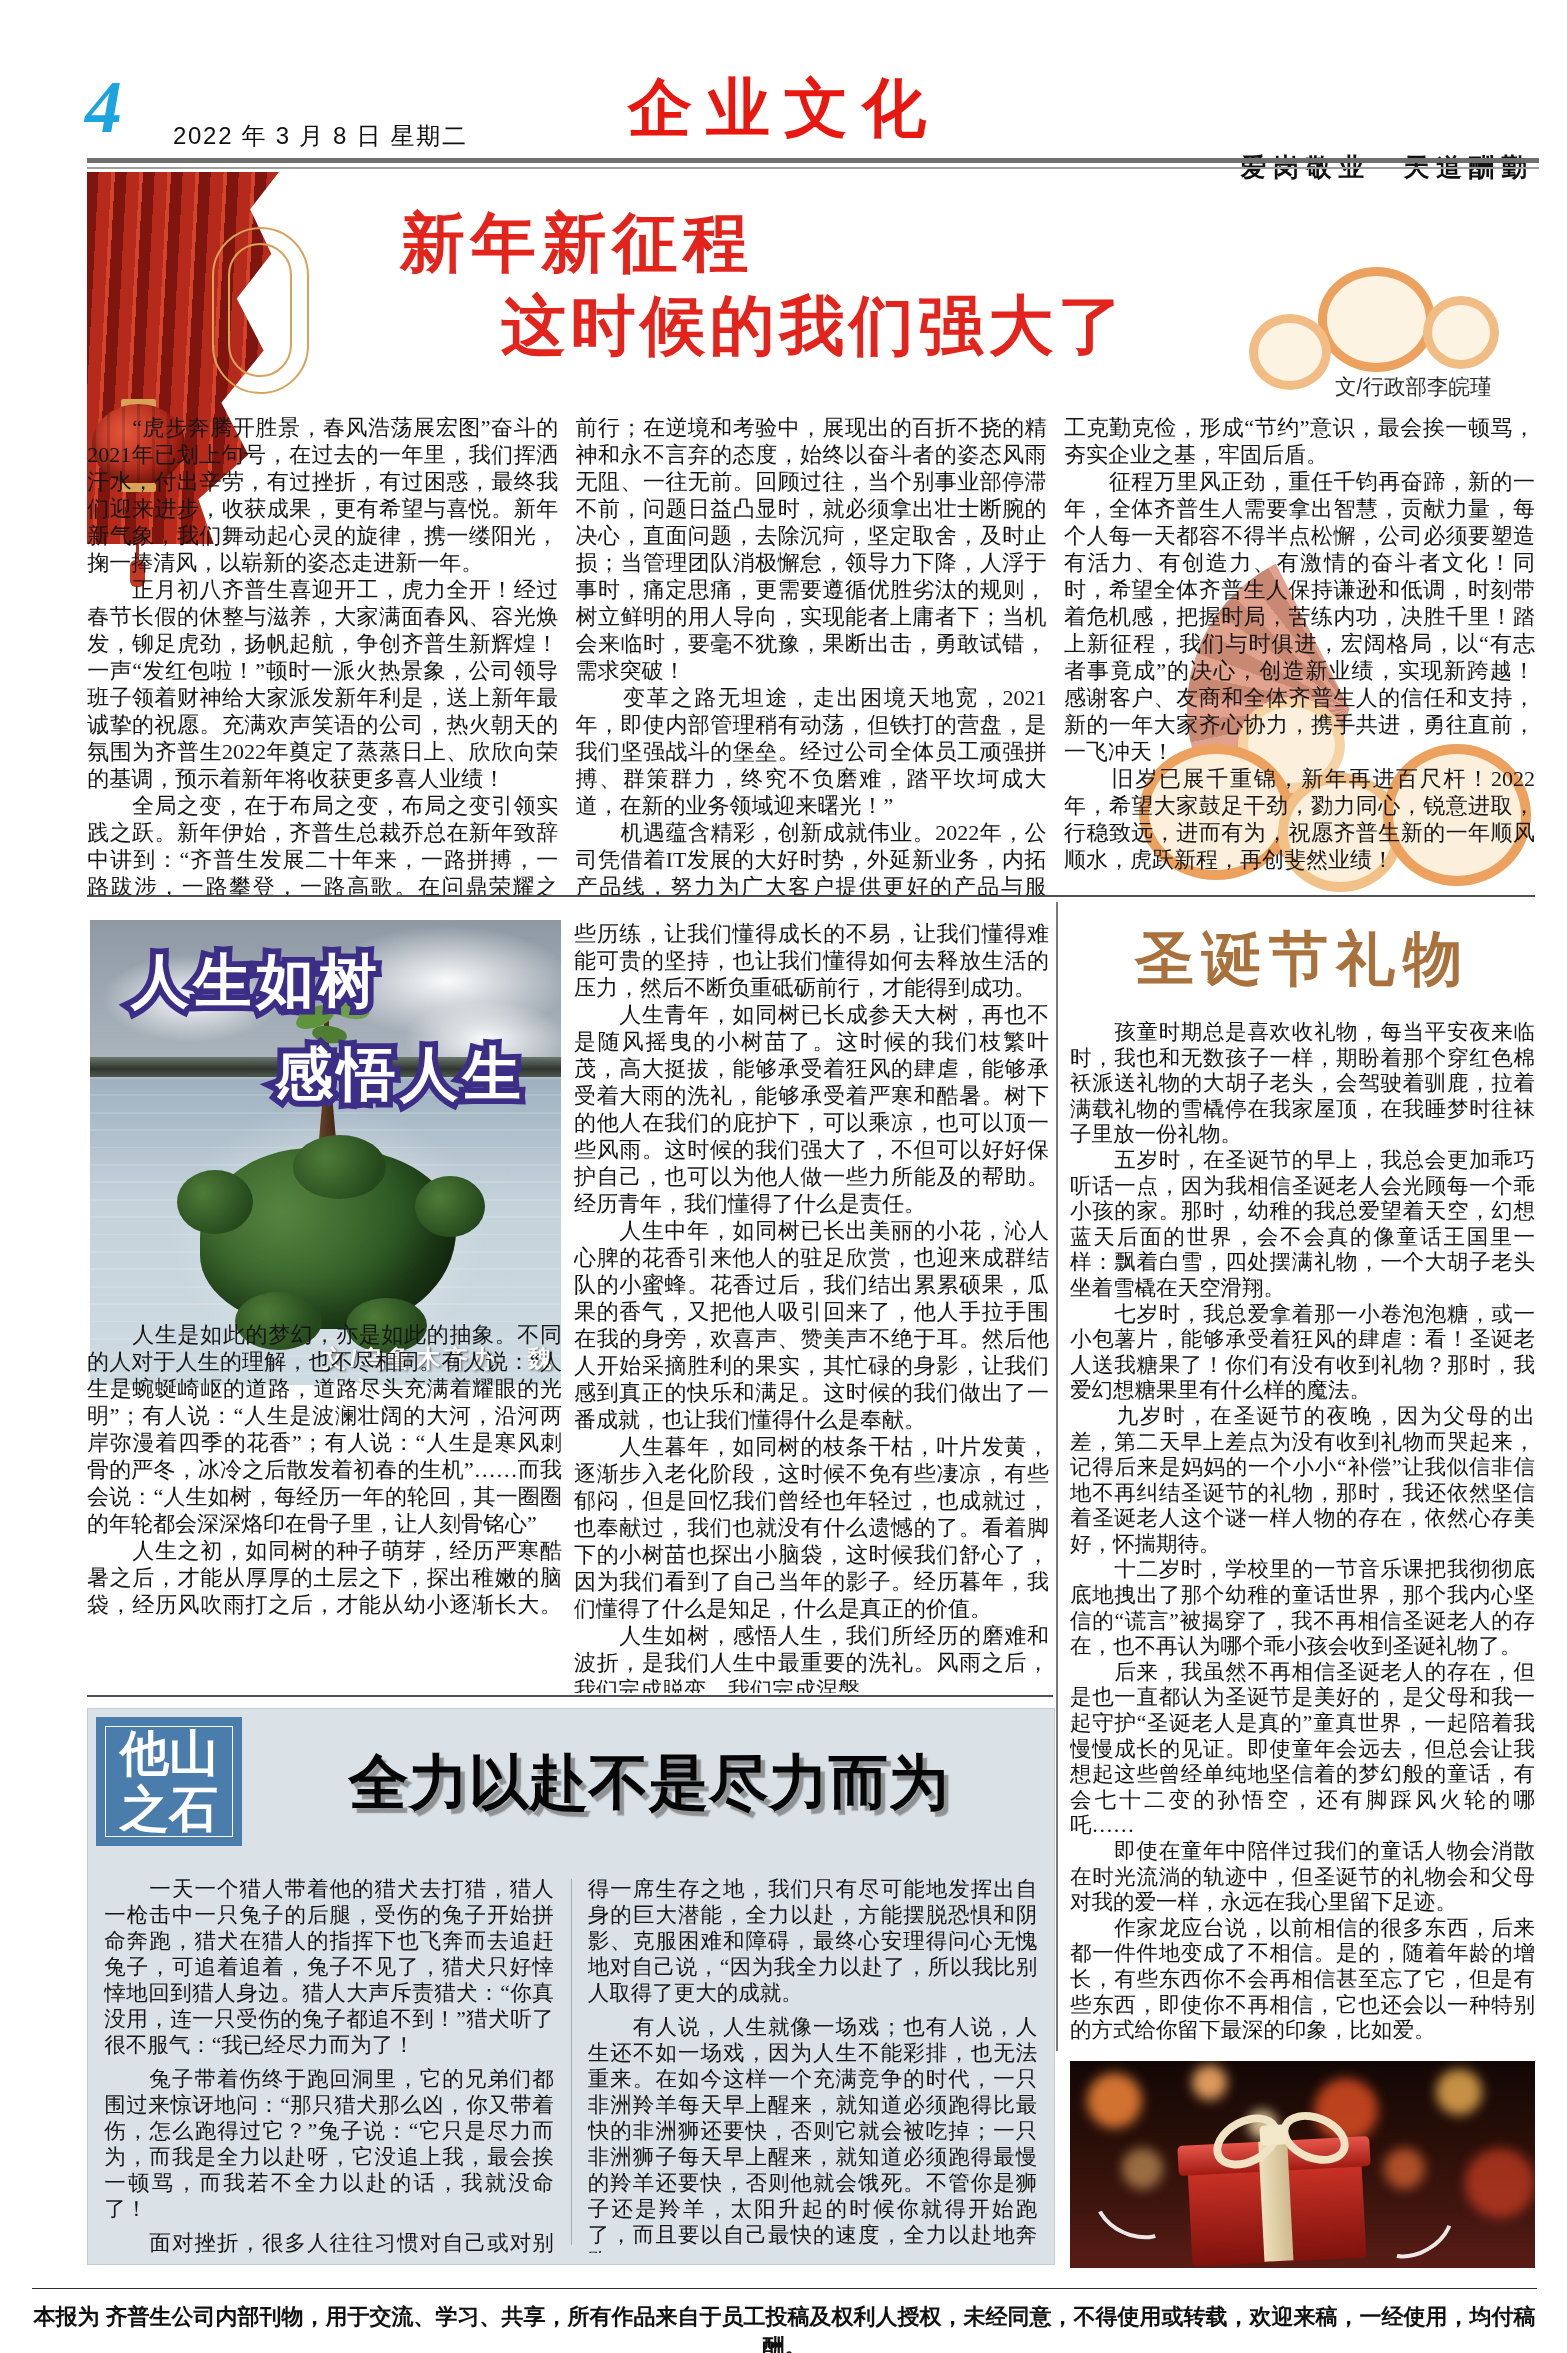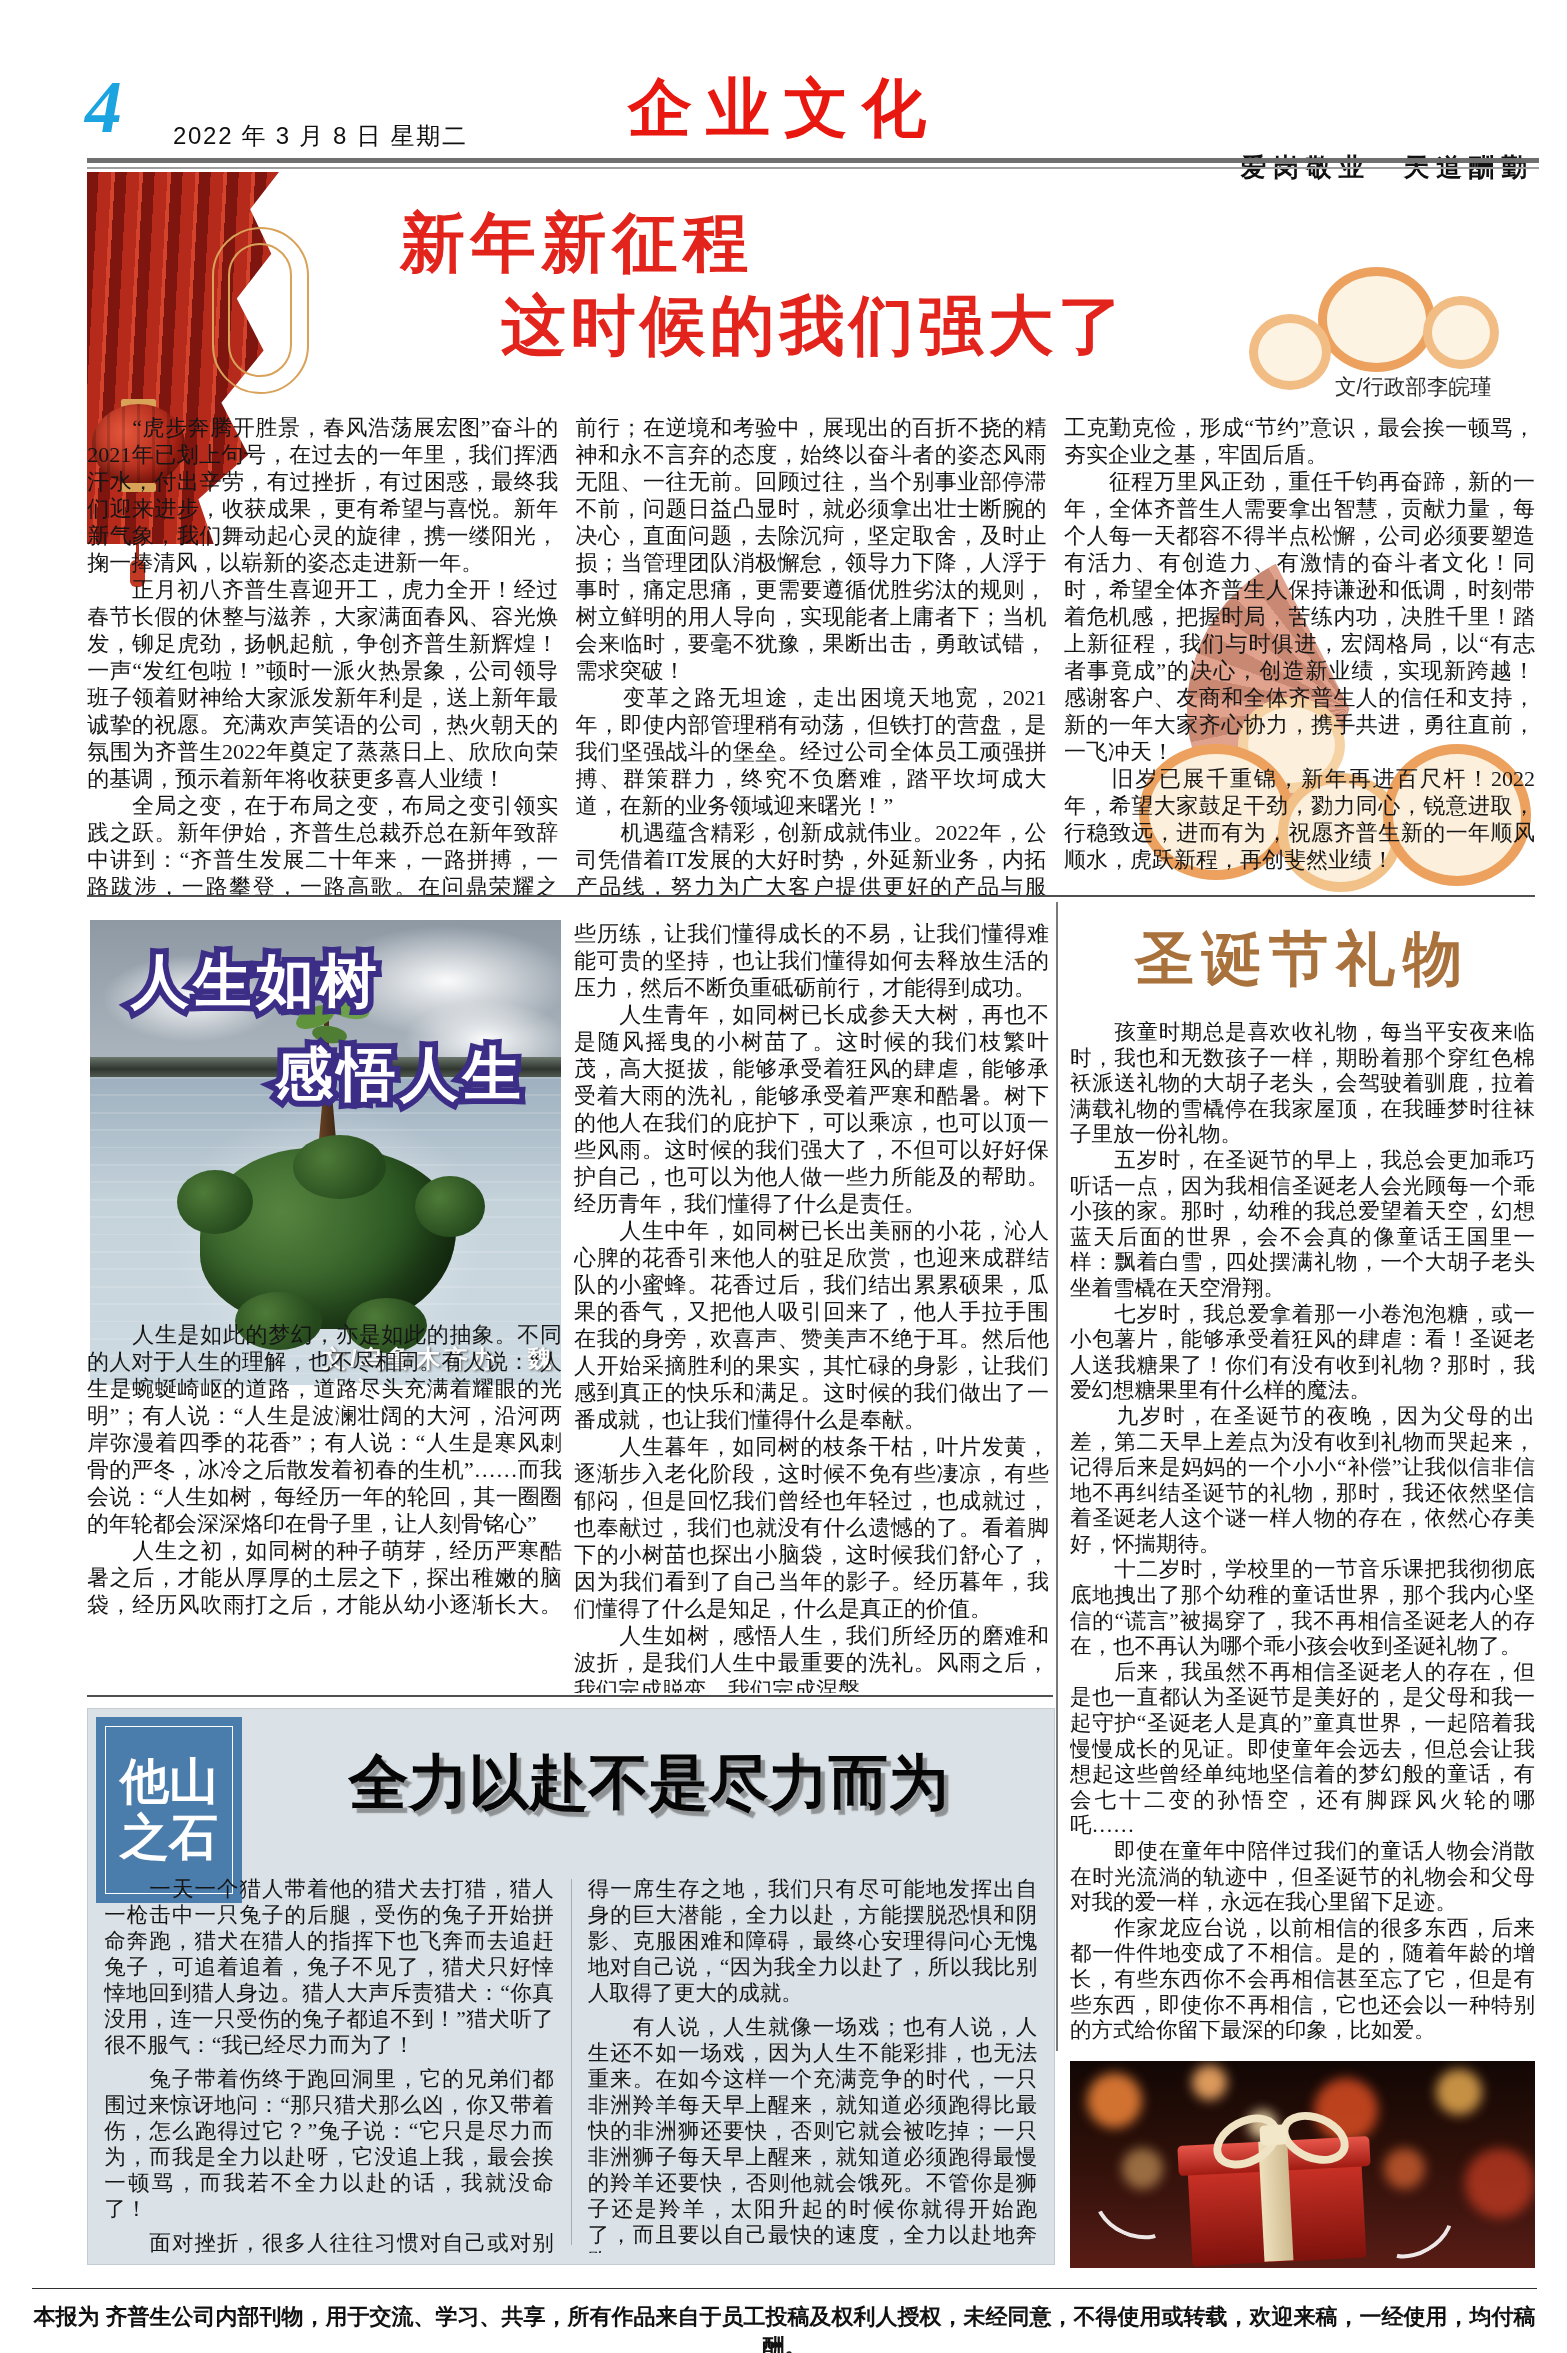--- a/index.html
+++ b/index.html
@@ -123,21 +123,21 @@
   
   .christmas{position:absolute;left:1070px;top:920px;width:465px;height:1133px;overflow:hidden;}
   .christmas-title{text-align:center;font-size:59px;font-weight:bold;color:#a9713c;
                    letter-spacing:8.1px;font-family:"Liberation Sans",sans-serif;}
   .christmas-body{margin-top:20px;height:1044px;overflow:hidden;}
   .christmas-body .para{font-size:21.5px;line-height:25.6px;}
 
   
   .stone-box{position:absolute;left:87px;top:1708px;width:966px;height:555px;
              background:#dbe2e7;border:0.6px solid #c3ccd2;}
-  .stone-badge{position:absolute;left:8.1px;top:8.1px;width:146px;height:186px;background:#4a7cac;}
+  .stone-badge{position:absolute;left:8.1px;top:8.1px;width:146px;height:129px;background:#4a7cac;}
   .stone-badge .frame{position:absolute;inset:9.3px;border:1.7px solid #ffffff;
              display:flex;flex-direction:column;align-items:center;justify-content:center;}
   .stone-badge .bline{font-size:49px;line-height:56px;font-weight:bold;color:#ffffff;}
   .stone-title{position:absolute;left:174px;top:34px;width:773px;text-align:center;
                font-size:60px;font-weight:bold;color:#060606;
                text-shadow:4.6px 5.2px 1.2px rgba(80,80,80,.55);}
   .stone-cols{position:absolute;left:16.3px;top:167px;width:933px;height:377px;
               display:flex;gap:34px;overflow:hidden;}
   .stone-cols .col{width:450px;}
   .stone-cols .para{font-size:21.5px;line-height:26px;margin-bottom:8.1px;}

